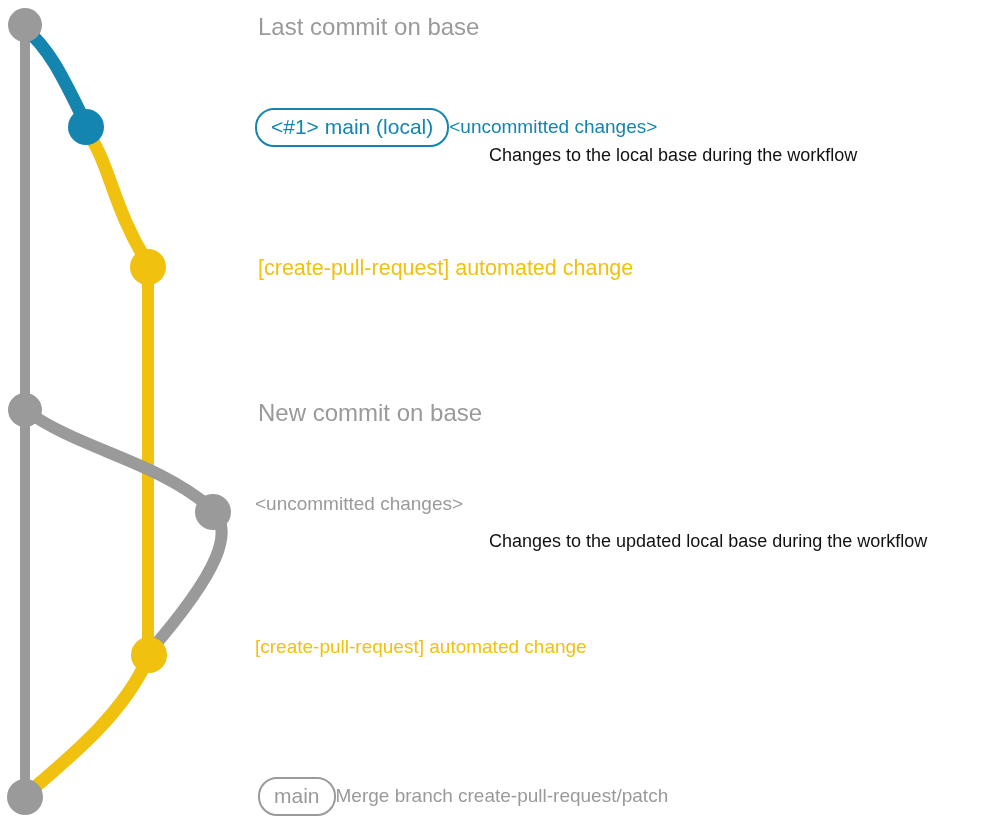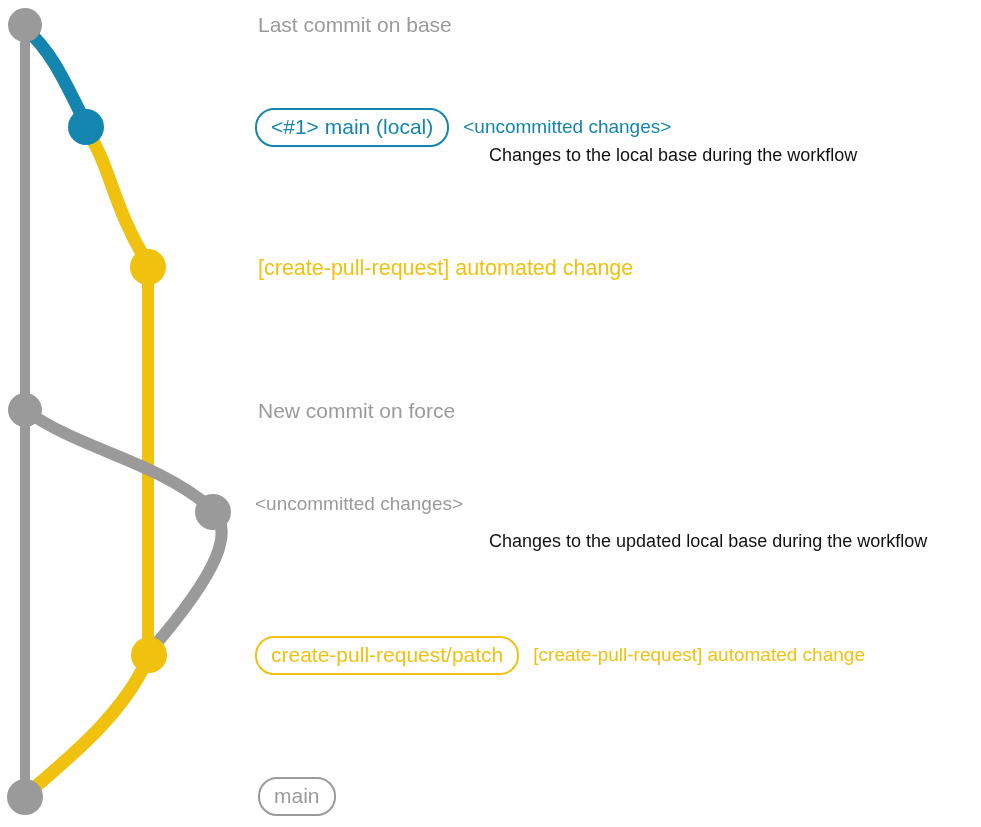--- a/index.html
+++ b/index.html
@@ -9,25 +9,25 @@
     --dark:#111111;
   }
   html,body{margin:0;padding:0;}
   body{
     width:981px;height:827px;background:#ffffff;
     font-family:"Liberation Sans", sans-serif;
     position:relative;overflow:hidden;
   }
   .stage{position:absolute;inset:0;}
   .graph{position:absolute;left:0;top:0;}
-  .ann{position:absolute;white-space:nowrap;font-size:21px;}
+  .ann{position:absolute;white-space:nowrap;font-size:24px;}
   .gray{color:var(--gray);}
   .blue{color:var(--blue);}
   .yellow{color:var(--yellow);}
-  .row{position:absolute;display:flex;align-items:center;gap:14px;white-space:nowrap;}
+  .row{position:absolute;display:flex;align-items:center;white-space:nowrap;}
   .badge{
     display:inline-block;border:2px solid currentColor;border-radius:19px;
     padding:5px 14px;font-size:21px;line-height:1.18;
   }
   .title{font-size:19px;text-align:right;}
   .desc{
     position:absolute;white-space:nowrap;color:var(--dark);
     font-family:Liberation Sans, sans-serif;font-size:18px;
   }
 </style>
@@ -57,29 +57,29 @@
   <div class="ann gray" style="left:258px;top:13px">Last commit on base</div>
 
   <div class="row" style="left:255px;top:108px">
     <span class="badge blue">&lt;#1&gt; main (local)</span>
     <span class="title blue">&lt;uncommitted changes&gt;</span>
   </div>
   <div class="desc" style="left:489px;top:145px">Changes to the local base during the workflow</div>
 
   <div class="ann yellow" style="left:258px;top:256px;font-size:21.5px">[create-pull-request] automated change</div>
 
-  <div class="ann gray" style="left:258px;top:399px">New commit on force</div>
+  <div class="ann gray" style="left:258px;top:399px">New commit on base</div>
 
   <div class="row" style="left:255px;top:493px">
     <span class="title gray">&lt;uncommitted changes&gt;</span>
   </div>
   <div class="desc" style="left:489px;top:531px">Changes to the updated local base during the workflow</div>
 
   <div class="row" style="left:255px;top:636px">
-    <span class="badge yellow">create-pull-request/patch</span>
     <span class="title yellow">[create-pull-request] automated change</span>
   </div>
 
   <div class="row" style="left:258px;top:777px">
     <span class="badge gray">main</span>
+    <span class="title gray">Merge branch create-pull-request/patch</span>
   </div>
 
 </div>
 
 </body></html>

